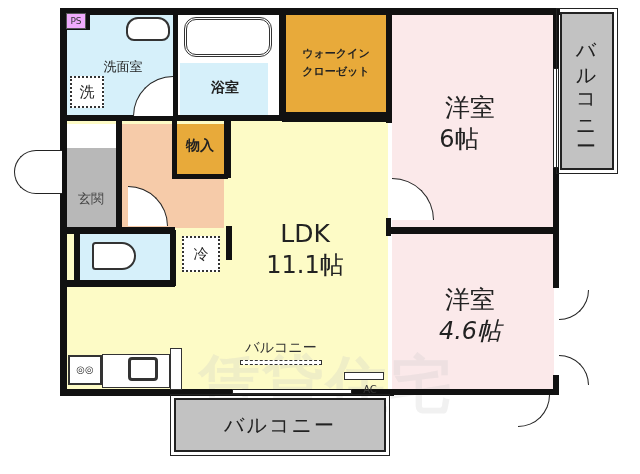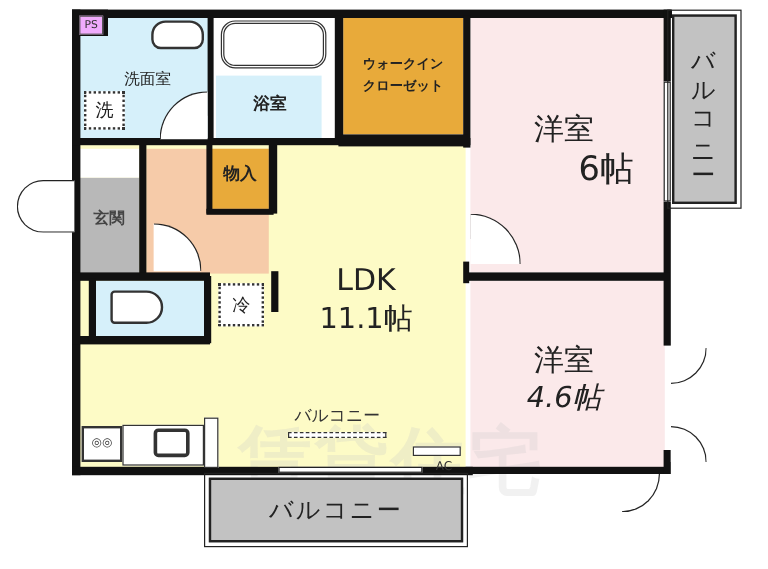--- a/index.html
+++ b/index.html
@@ -94,23 +94,23 @@
 <div class="abs" style="left:518px;top:395px;width:32px;height:32px;border:1.5px solid #222;border-left:none;border-top:none;border-radius:0 0 32px 0;background:#fff;"></div>
 
 <div class="abs" style="left:553px;top:68px;width:6px;height:100px;background:#fff;border:1px solid #222;"></div>
 <div class="abs" style="left:232px;top:389px;width:120px;height:5px;background:#fff;border:1px solid #222;"></div>
 
 <div class="room-label jp" style="left:80px;top:60px;width:86px;font-size:13px;">洗面室</div>
 <div class="room-label jp" style="left:190px;top:80px;width:70px;font-size:14px;font-weight:bold;">浴室</div>
 <div class="room-label jp" style="left:288px;top:48px;width:96px;font-size:11px;font-weight:bold;">ウォークイン</div>
 <div class="room-label jp" style="left:288px;top:66px;width:96px;font-size:11px;font-weight:bold;">クローゼット</div>
 <div class="room-label jp" style="left:420px;top:94px;width:100px;font-size:25px;">洋室</div>
-<div class="room-label jp" style="left:428px;top:126px;width:100px;font-size:28px;text-align:right;">6帖</div>
+<div class="room-label jp" style="left:409px;top:126px;width:100px;font-size:24px;">6帖</div>
 <div class="room-label jp" style="left:176px;top:138px;width:48px;font-size:14px;font-weight:bold;">物入</div>
-<div class="room-label jp" style="left:66px;top:176px;width:50px;font-size:13px;color:#444;font-weight:bold;">玄関</div>
+<div class="room-label jp" style="left:66px;top:192px;width:50px;font-size:13px;color:#444;">玄関</div>
 <div class="room-label" style="left:250px;top:220px;width:110px;font-size:25px;">LDK</div>
 <div class="room-label jp" style="left:250px;top:252px;width:110px;font-size:24px;">11.1帖</div>
 <div class="room-label jp" style="left:420px;top:286px;width:100px;font-size:25px;">洋室</div>
 <div class="room-label jp" style="left:420px;top:318px;width:100px;font-size:24px;font-style:italic;">4.6帖</div>
 
 <div class="abs balc" style="left:560px;top:12px;width:54px;height:158px;">
   <div class="jp" style="writing-mode:vertical-rl;font-size:20px;color:#222;margin:14px auto 0;letter-spacing:4px;">バルコニー</div>
 </div>
 <div class="abs balc" style="left:174px;top:398px;width:212px;height:54px;">
   <div class="jp" style="font-size:20px;color:#222;text-align:center;line-height:50px;letter-spacing:2px;">バルコニー</div>

